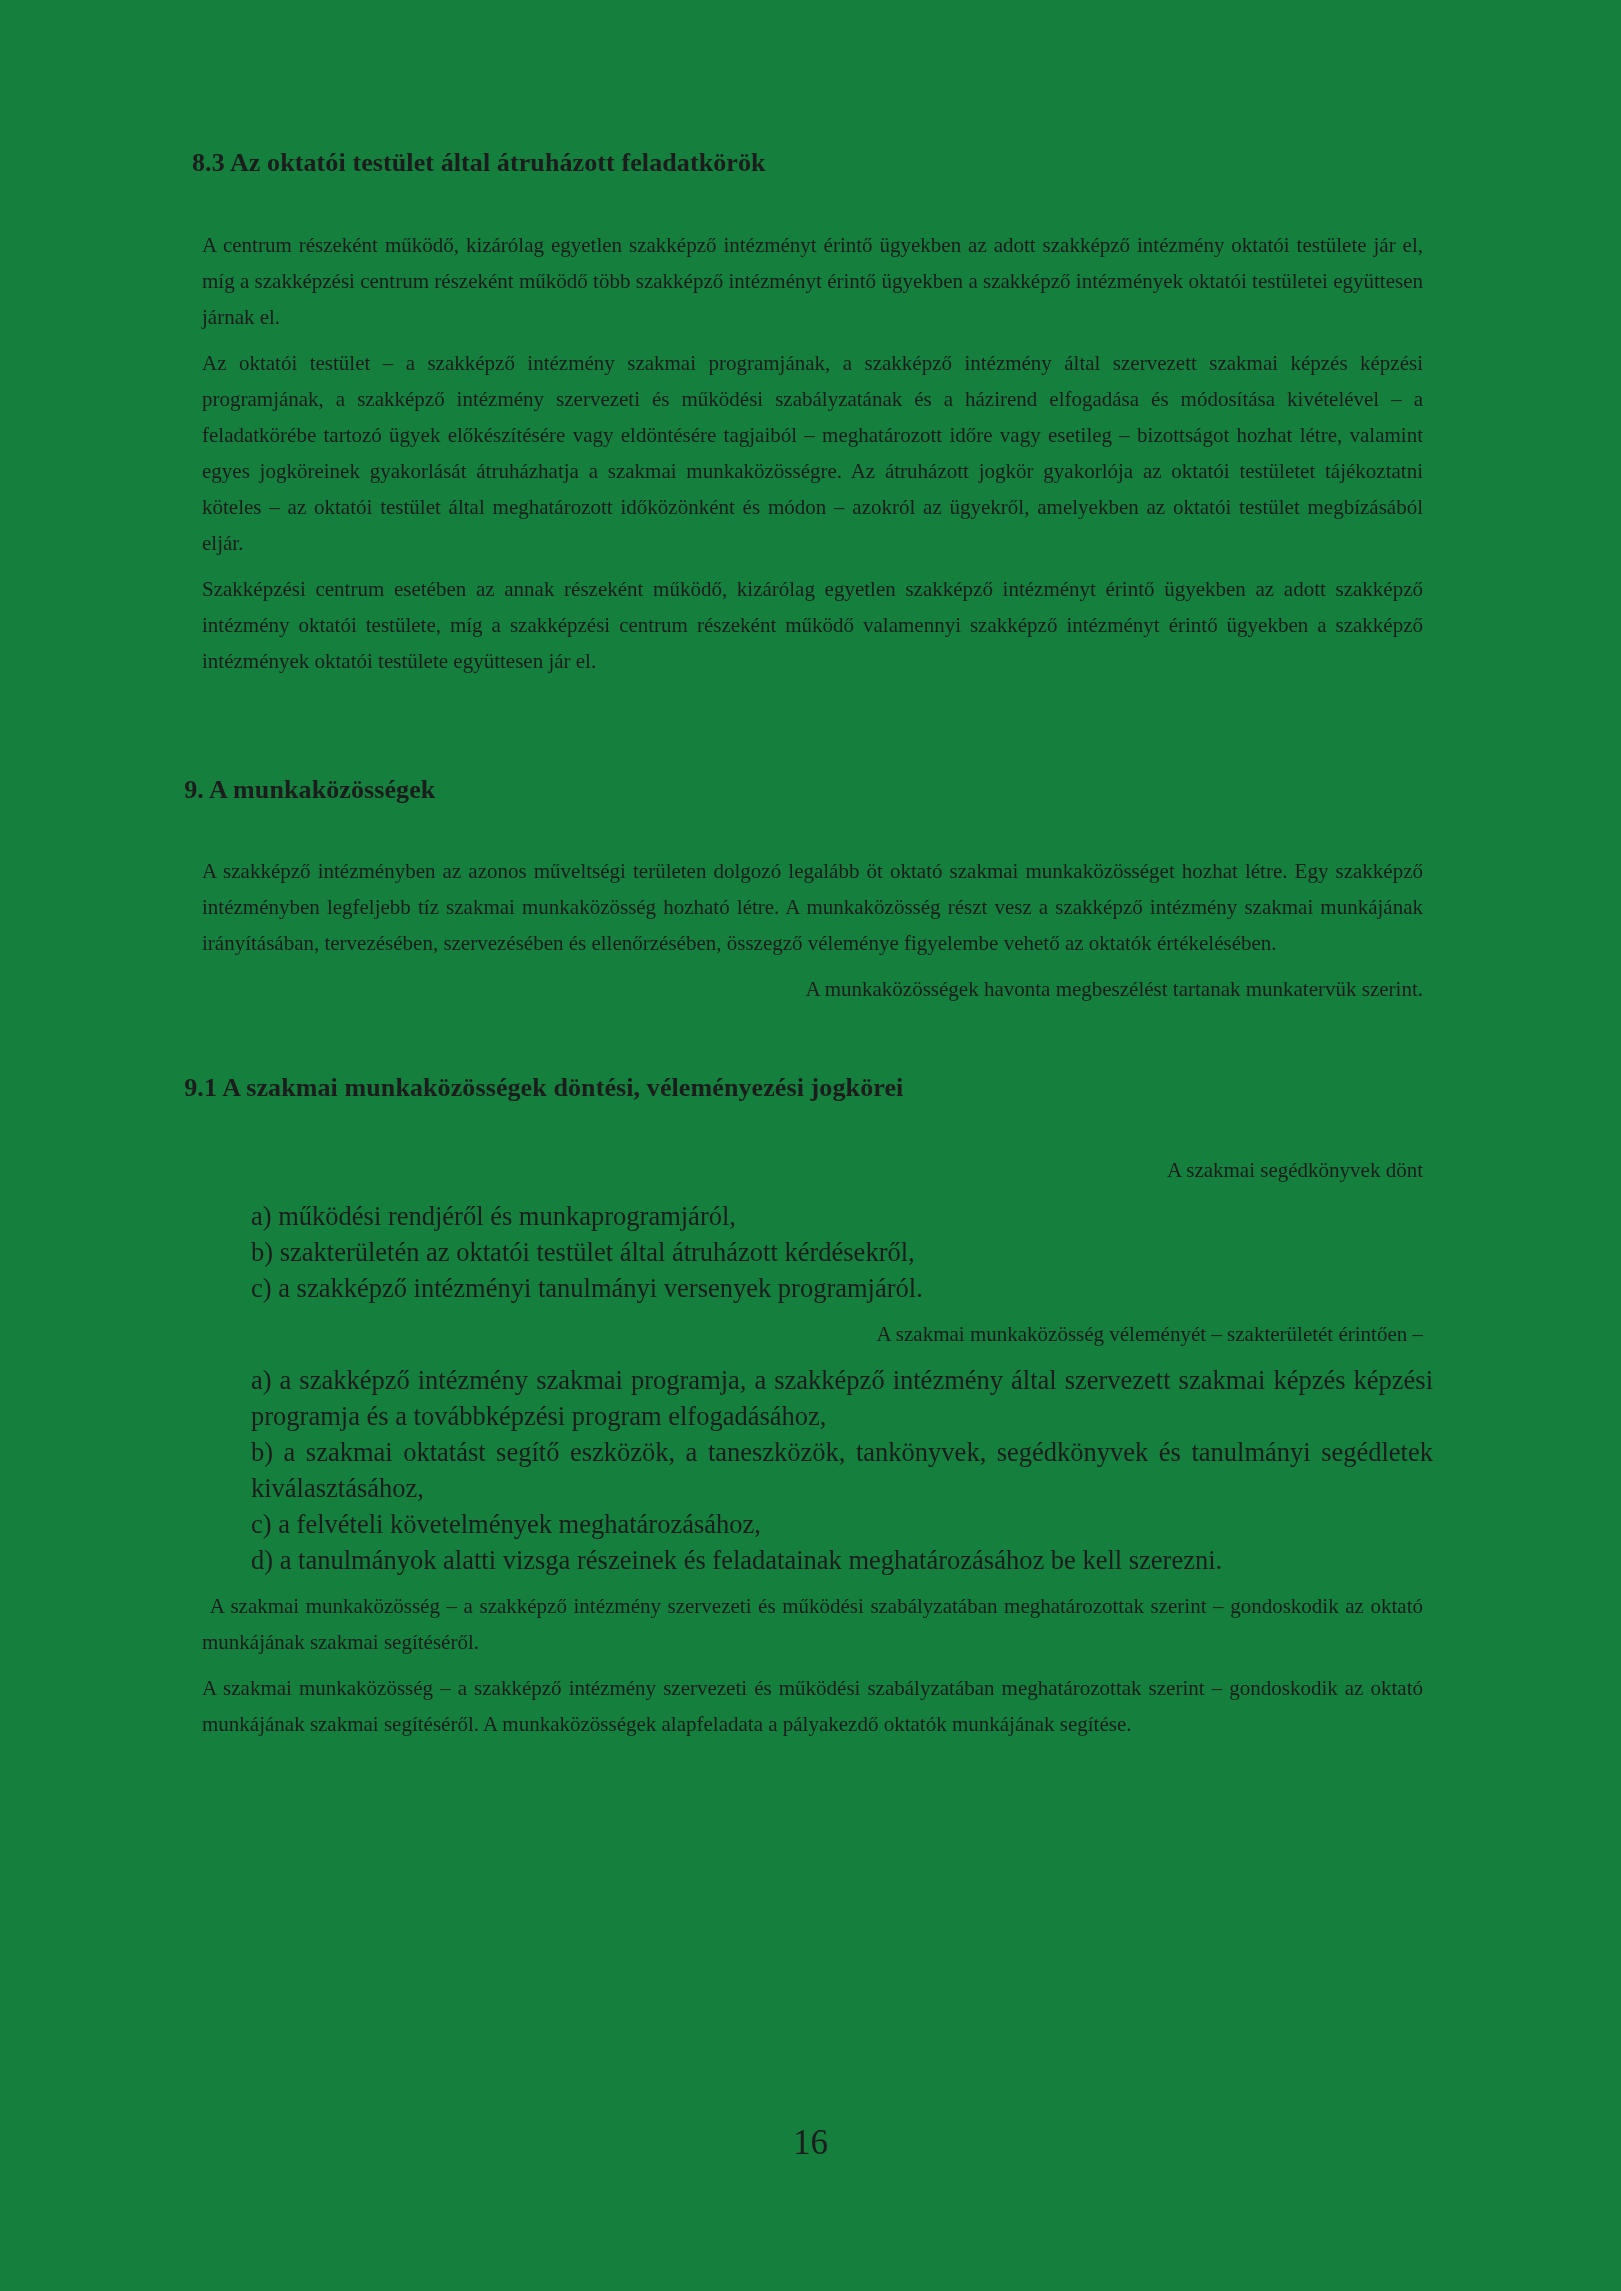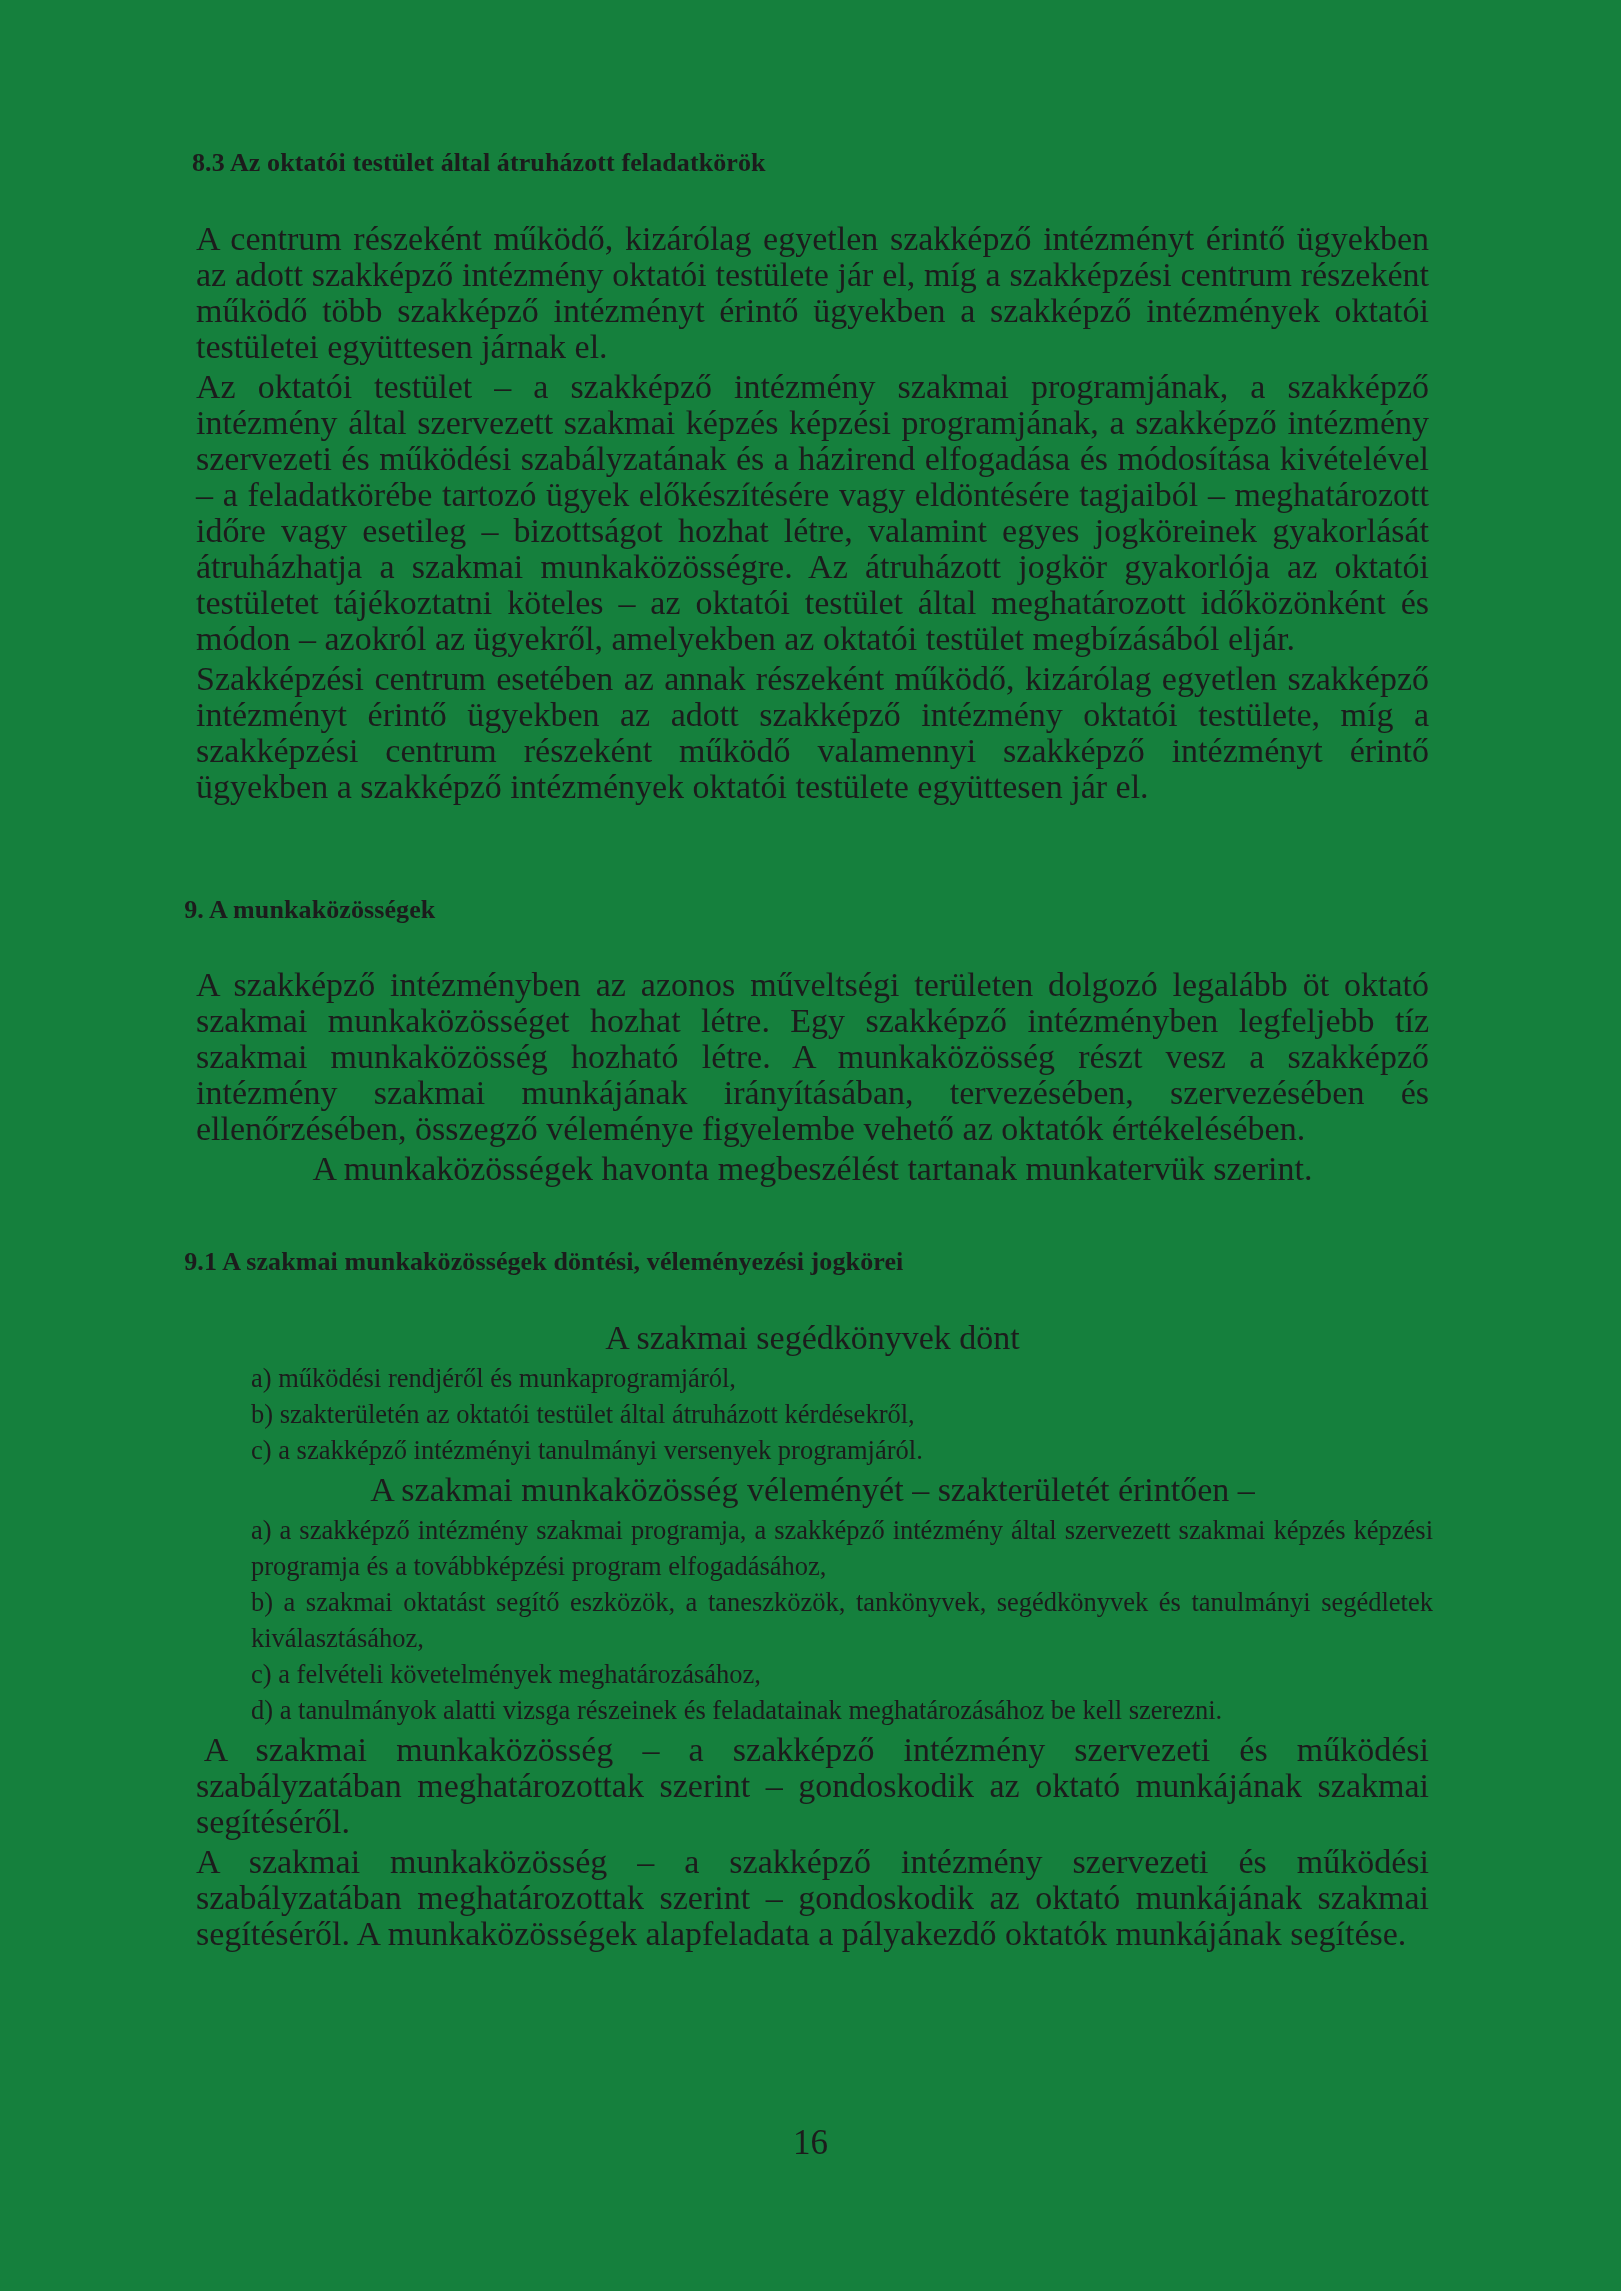--- a/index.html
+++ b/index.html
@@ -39,29 +39,29 @@
     margin-left: 0px;
   }
   h2.section-heading-9 {
     margin-left: -7.8px;
     margin-top: 34px;
   }
   h2.section-heading-91 {
     margin-left: -7.8px;
   }
   p.body {
-    font-size: 34px;
+    font-size: 21px;
     line-height: 36px;
-    margin: 4px;
+    margin: 10px;
     text-align: justify;
     text-justify: inter-word;
     hyphens: none;
   }
   p.body.last-natural {
-    text-align: center;
+    text-align: right;
   }
   .gap-after-heading { height: 37px; }
   .gap-section { height: 51px; }
   .gap-section-lg { height: 55px; }
 
   ul.letter-list {
     list-style: none;
     margin: 0;
     padding: 0;
   }

